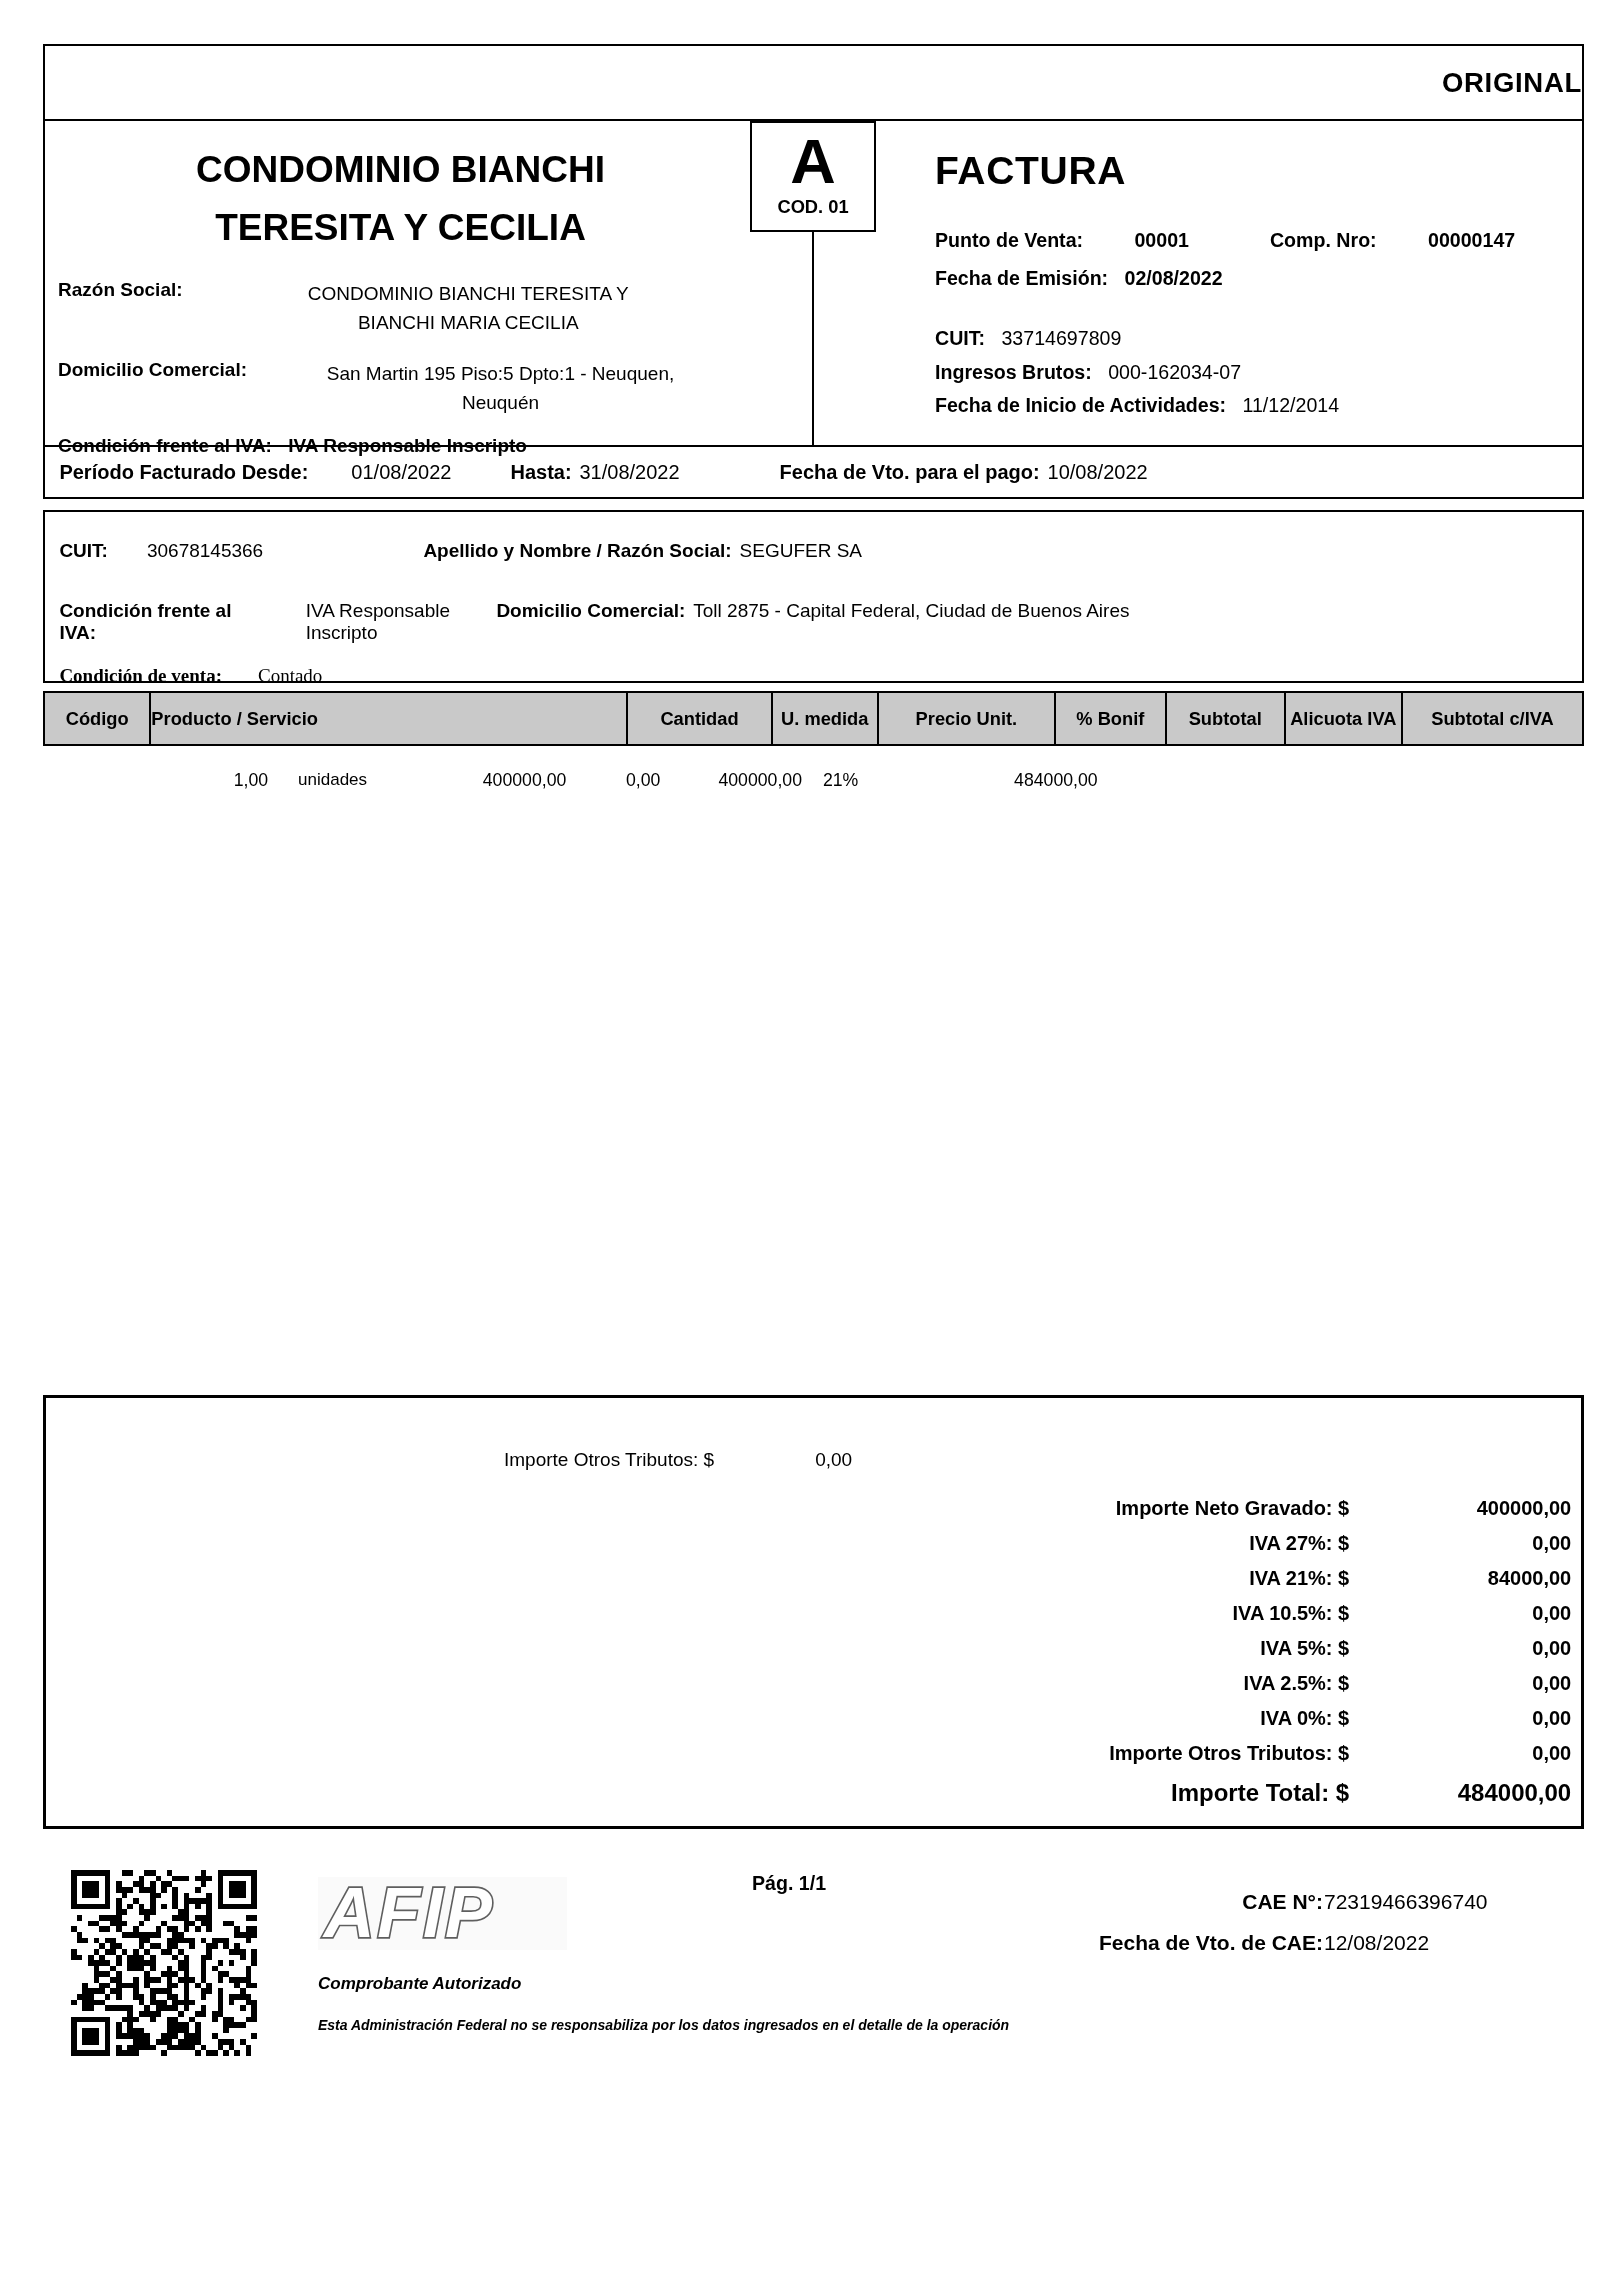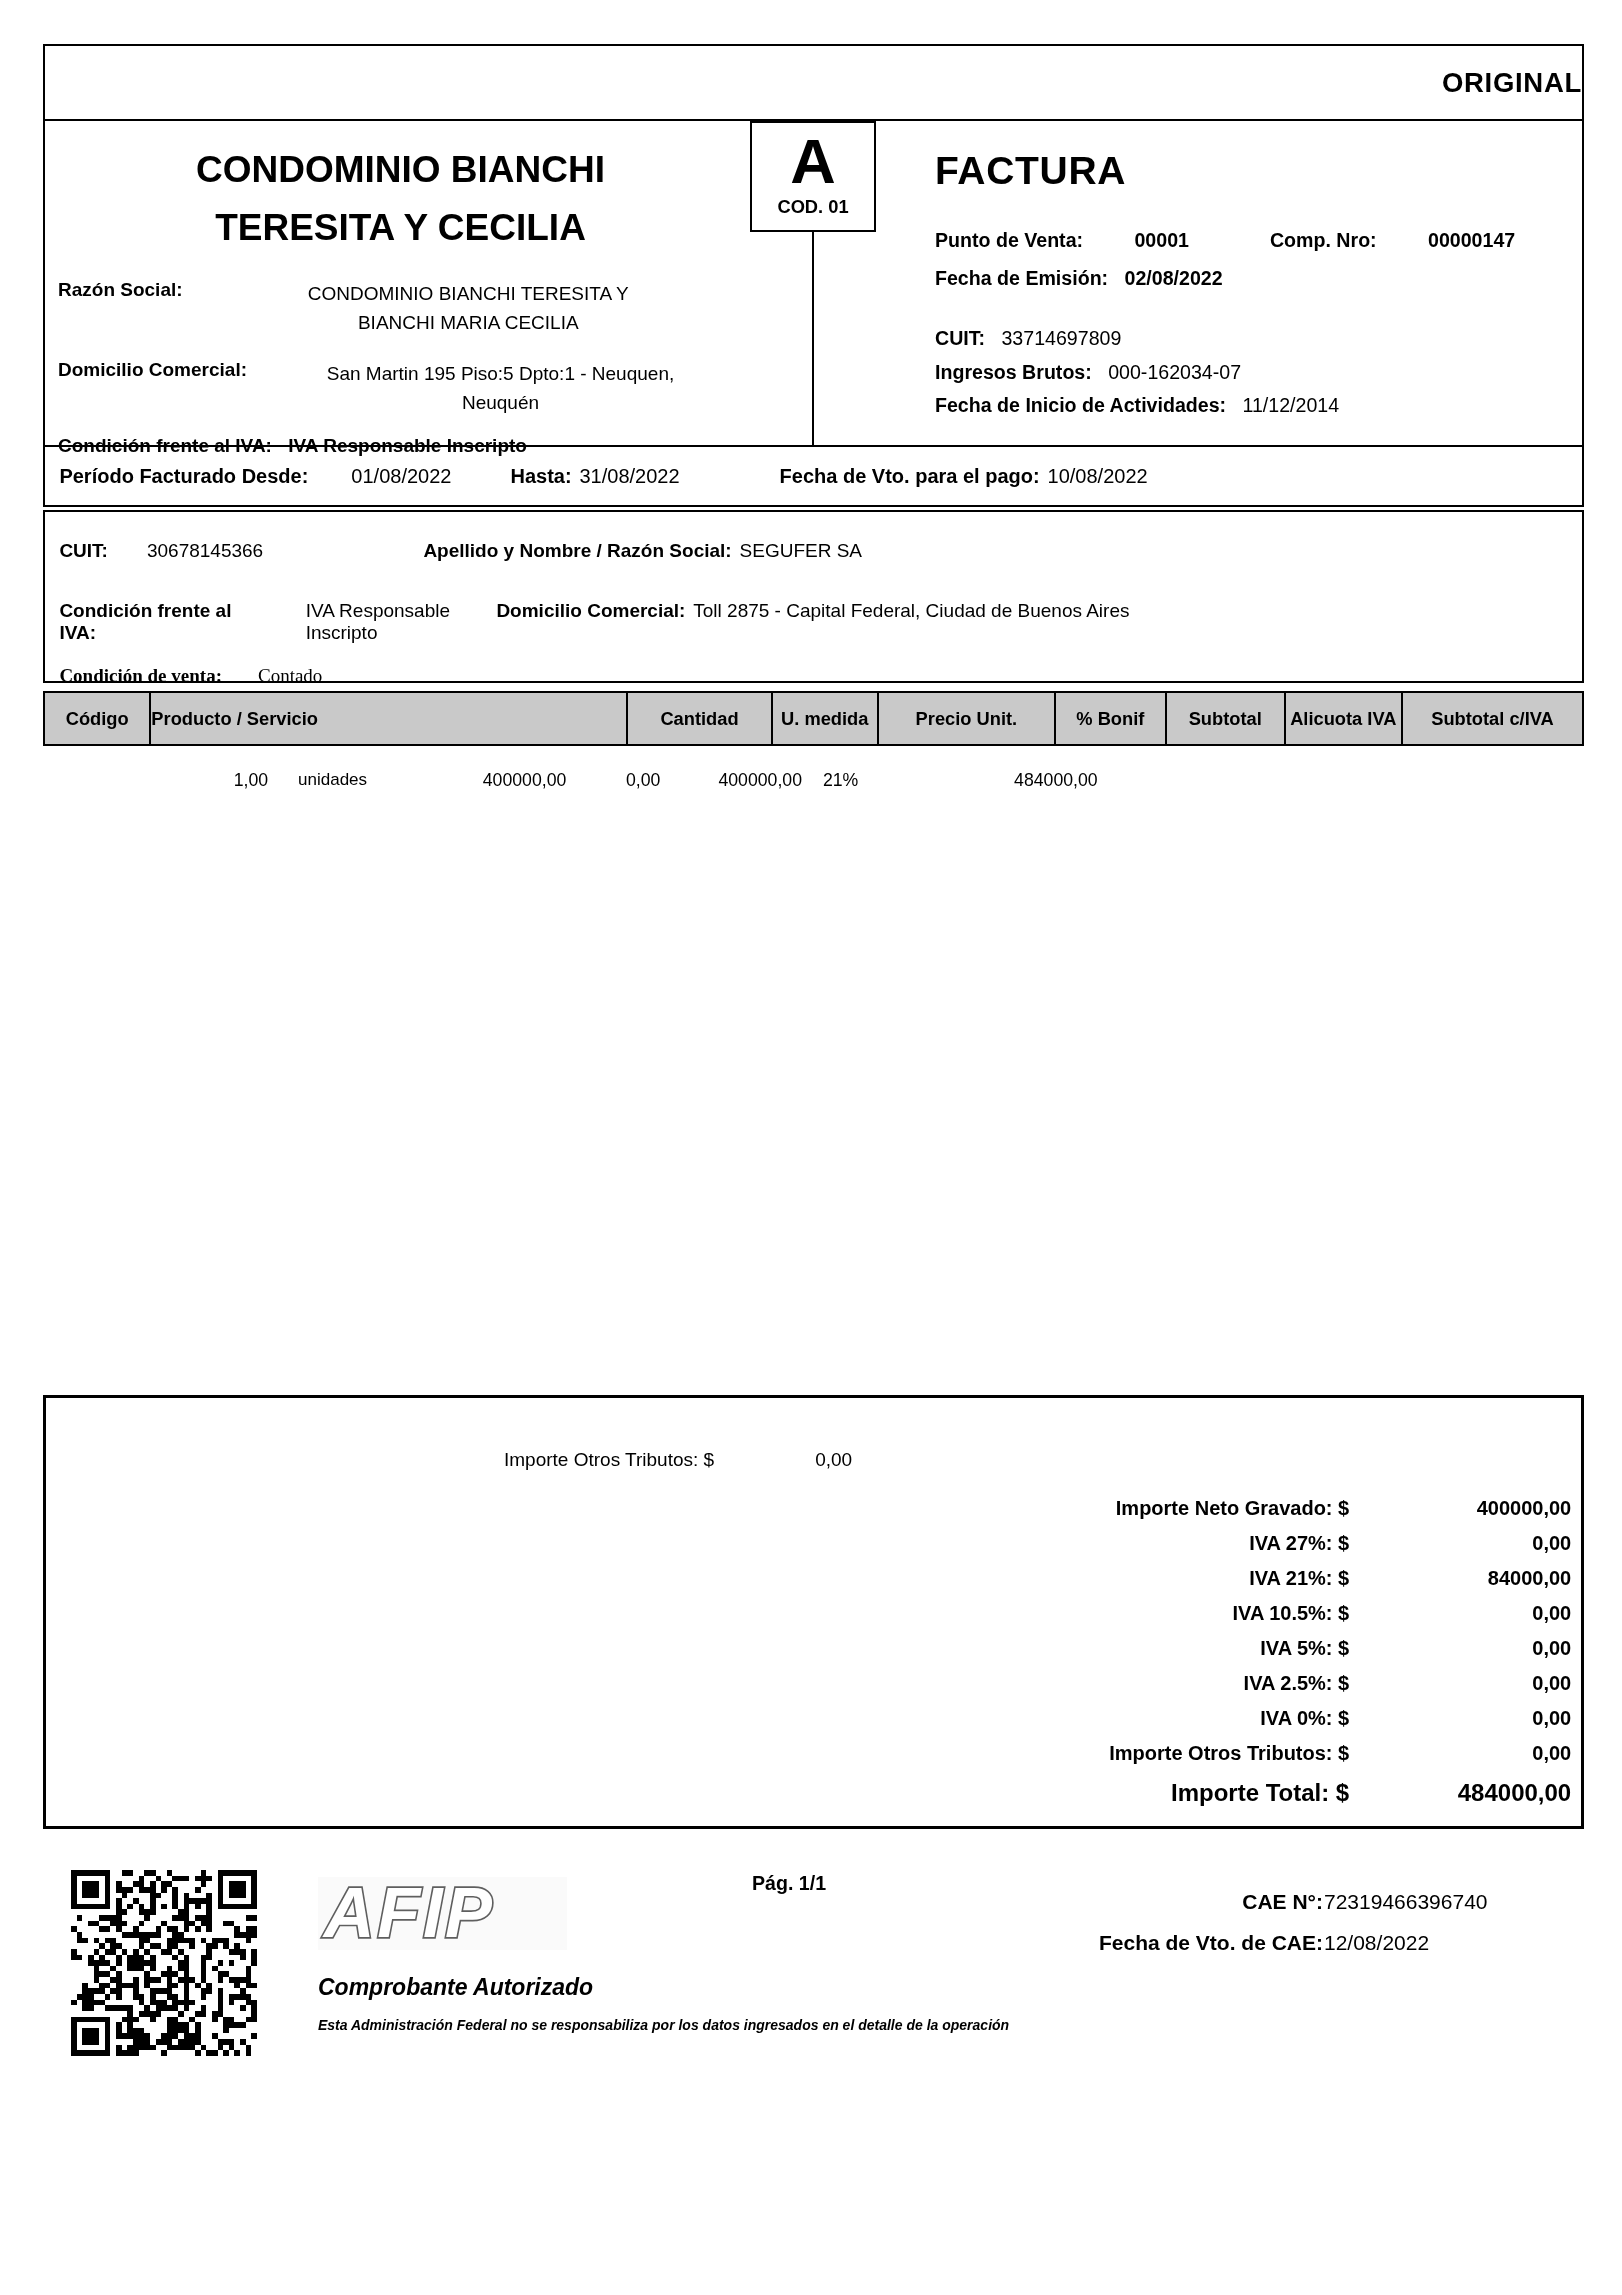--- a/index.html
+++ b/index.html
@@ -39,21 +39,21 @@
   .fr-line .lbl { font-weight:bold; white-space:nowrap; }
   .mt-pv { margin-top:36px;gap:35px; }
   .mt-fe { margin-top:15.7px; }
   .mt-cuit { margin-top:37px; }
   .mt-sm { margin-top:10.5px; }
   .gap25 { margin-left:16.4px; }
   .gap70 { margin-left:46px; }
   .val-bold { font-weight:bold; }
 
   
-  .periodo-box { position:absolute; left:43px; top:447px; width:1541px; height:60px;
+  .periodo-box { position:absolute; left:43px; top:447px; width:1541px; height:52px;
                  border:2.6px solid #000; border-top:none; display:flex; align-items:center;
                  font-size:20px; padding-left:14.4px; }
   .p-desde-val { margin-left:43px; }
   .p-hasta-lbl { margin-left:59px; }
   .p-hasta-val { margin-left:7.9px; }
   .p-vto-lbl { margin-left:100px; }
   .p-vto-val { margin-left:7.9px; }
 
   
   .client-box { position:absolute; left:43px; top:510px; width:1541px; height:173px;
@@ -102,21 +102,21 @@
   .t-inline .val { margin-left:101px; }
   .t-rows { position:absolute; right:9.8px; top:93px; width:818px; }
   .t-row { display:flex; justify-content:flex-end; align-items:center; height:35px;
            font-size:20px; font-weight:bold; }
   .t-row .val { width:222px; text-align:right; }
   .t-total { height:41px; font-size:24px; margin-top:1.3px; }
 
   
   .qr { position:absolute; left:71px; top:1870px; width:186px; height:186px; }
   .afip-logo { position:absolute; left:318px; top:1877px; width:249px; height:73px; background:#fafafa; }
-  .comprobante { position:absolute; left:318px; top:1974px; font-size:23px; font-weight:bold; font-style:italic; }
+  .comprobante { position:absolute; left:318px; top:1974px; font-size:17px; font-weight:bold; font-style:italic; }
   .disclaimer { position:absolute; left:318px; top:2017px; font-size:14px; font-weight:bold; font-style:italic; }
   .pag { position:absolute; left:752px; top:1872px; font-size:19.6px; font-weight:bold; }
   .cae-grid { position:absolute; left:981px; top:1881px; width:592px;
               display:grid; grid-template-columns:1fr 249px; column-gap:1px; }
   .cae-grid .lbl { text-align:right; font-weight:bold; font-size:21px; line-height:41px; }
   .cae-grid .val { text-align:left; font-size:21px; line-height:41px; }
 </style>
 </head>
 <body>
 

